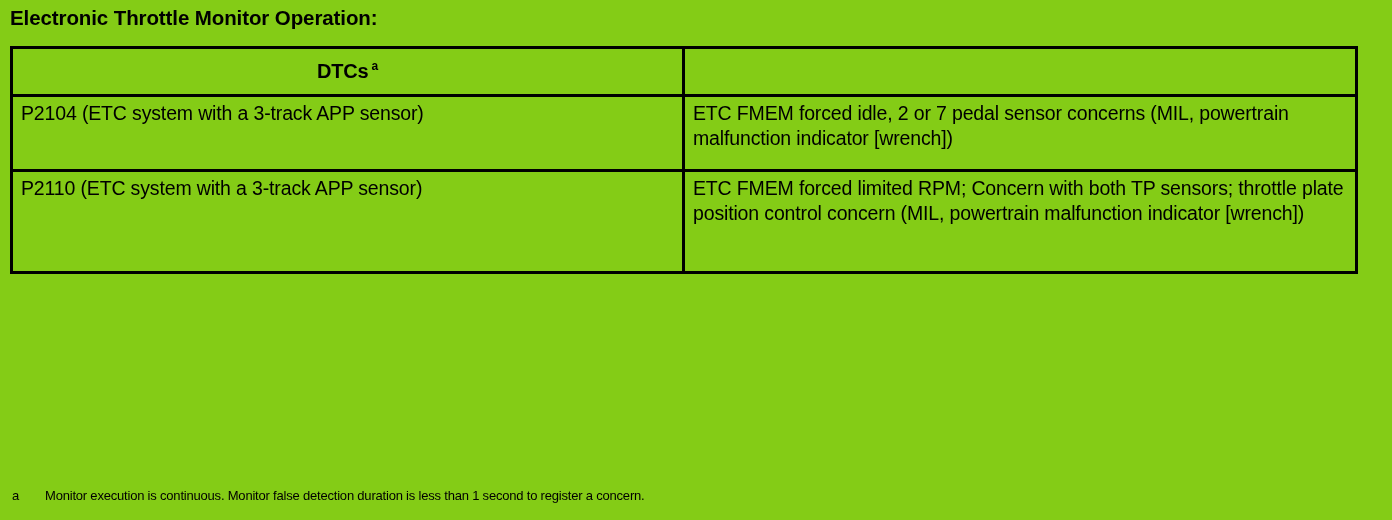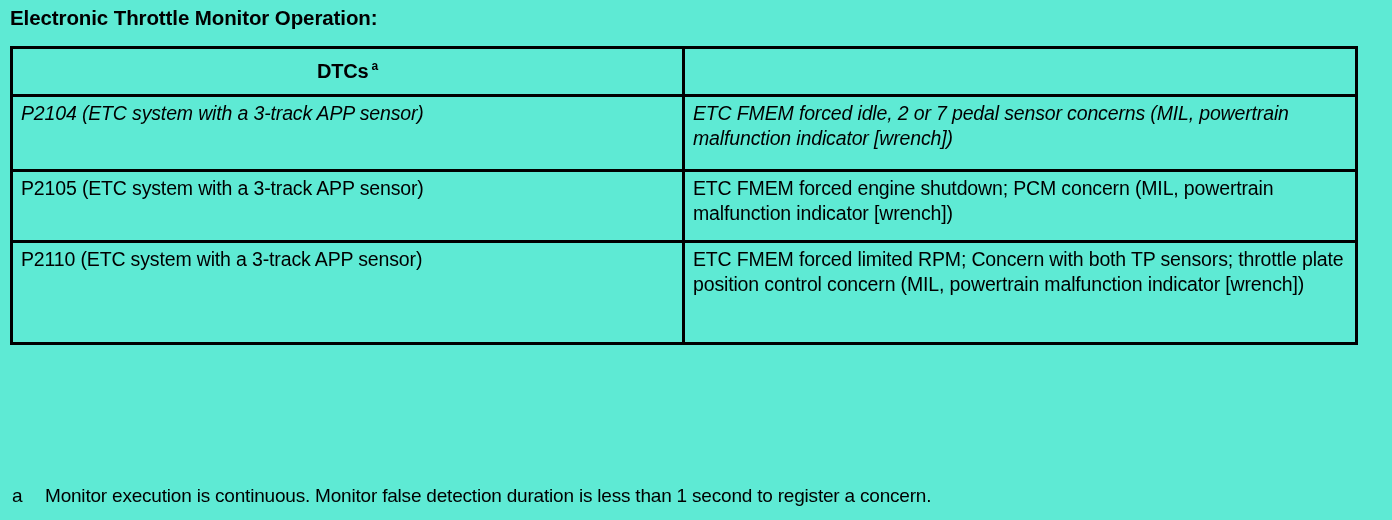--- a/index.html
+++ b/index.html
@@ -12,21 +12,21 @@
     height: 520px;
     font-family: "Liberation Sans", sans-serif;
     color: #000000;
     overflow: hidden;
     position: relative;
   }
   #page {
     position: relative;
     width: 1392px;
     height: 520px;
-    background: #5eead4;
+    background: #84cc16;
   }
   .page-title {
     position: absolute;
     left: 10px;
     top: 6px;
     font-size: 20.5px;
     font-weight: bold;
     letter-spacing: -0.1px;
     line-height: 24px;
     white-space: nowrap;
@@ -59,34 +59,34 @@
   .dtc-table thead th.blank-head {
     font-weight: normal;
   }
   .sup {
     font-size: 12px;
     vertical-align: super;
     font-weight: bold;
     margin-left: 3px;
   }
   tr.r1 td { height: 58px; }
-  tr.r2 td { height: 64px; font-style: italic; }
+  tr.r2 td { height: 64px; }
   tr.r3 td { height: 60px; }
   tr.r4 td { height: 91px; }
   tr.r5 td { height: 86px; }
 
   .cell-text {
     display: block;
   }
   .footnote {
     position: absolute;
     left: 12px;
     top: 484px;
     width: 1350px;
-    font-size: 19px;
+    font-size: 13px;
     line-height: 24px;
     letter-spacing: -0.2px;
     white-space: nowrap;
   }
   .footnote .fn-marker {
     display: inline-block;
     width: 33px;
   }
 </style>
 </head>
@@ -109,28 +109,20 @@
     </thead>
     <tbody>
       <tr class="r2">
         <td>
             <span class="cell-text">P2104 (ETC system with a 3-track APP sensor)</span>
           </td>
         <td>
             <span class="cell-text">ETC FMEM  forced idle, 2 or 7 pedal sensor concerns (MIL, powertrain malfunction indicator [wrench])</span>
           </td>
       </tr>
-      <tr class="r3">
-        <td>
-            <span class="cell-text">P2105 (ETC system with a 3-track APP sensor)</span>
-          </td>
-        <td>
-            <span class="cell-text">ETC FMEM  forced engine shutdown; PCM concern (MIL, powertrain malfunction indicator [wrench])</span>
-          </td>
-      </tr>
       <tr class="r4">
         <td>
             <span class="cell-text">P2110 (ETC system with a 3-track APP sensor)</span>
           </td>
         <td>
             <span class="cell-text">ETC FMEM  forced limited RPM; Concern with both TP sensors; throttle plate position control concern (MIL, powertrain malfunction indicator [wrench])</span>
           </td>
       </tr>
     </tbody>
   </table>

